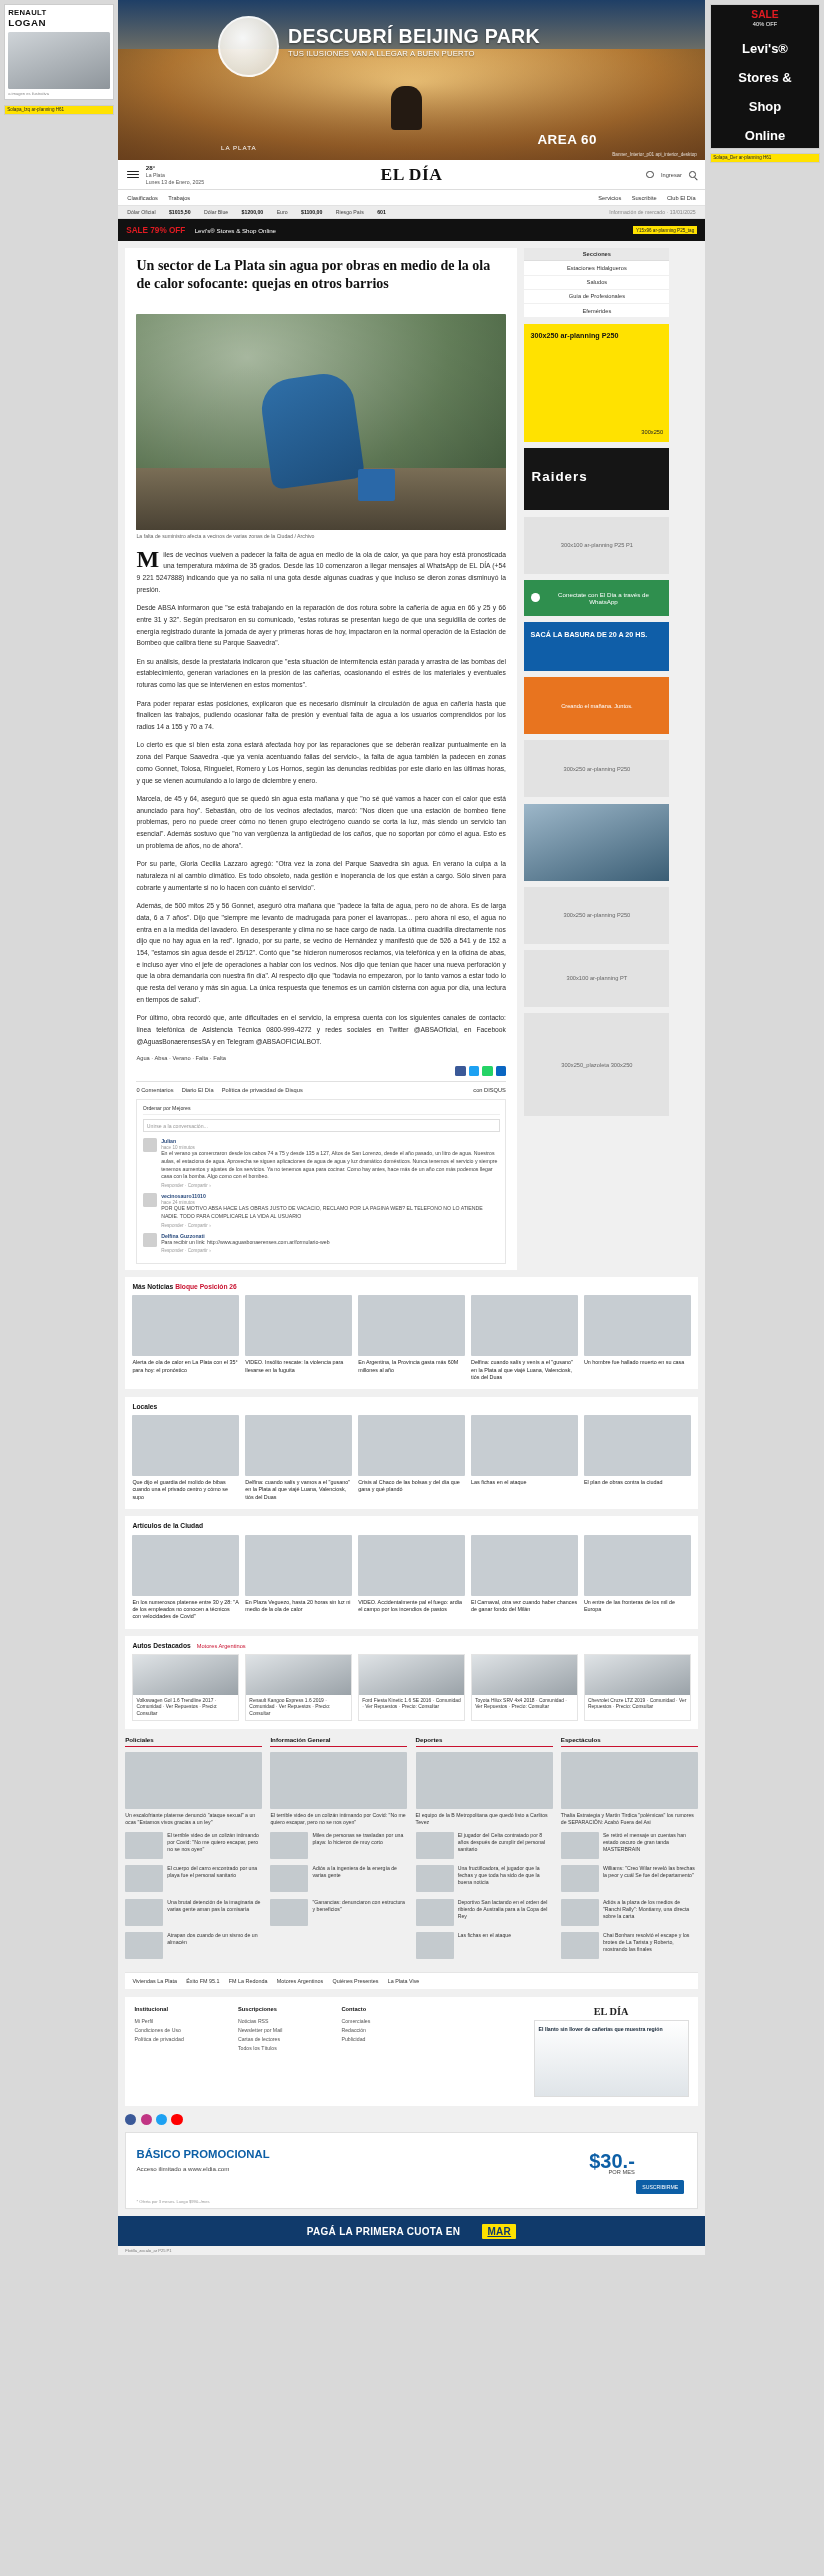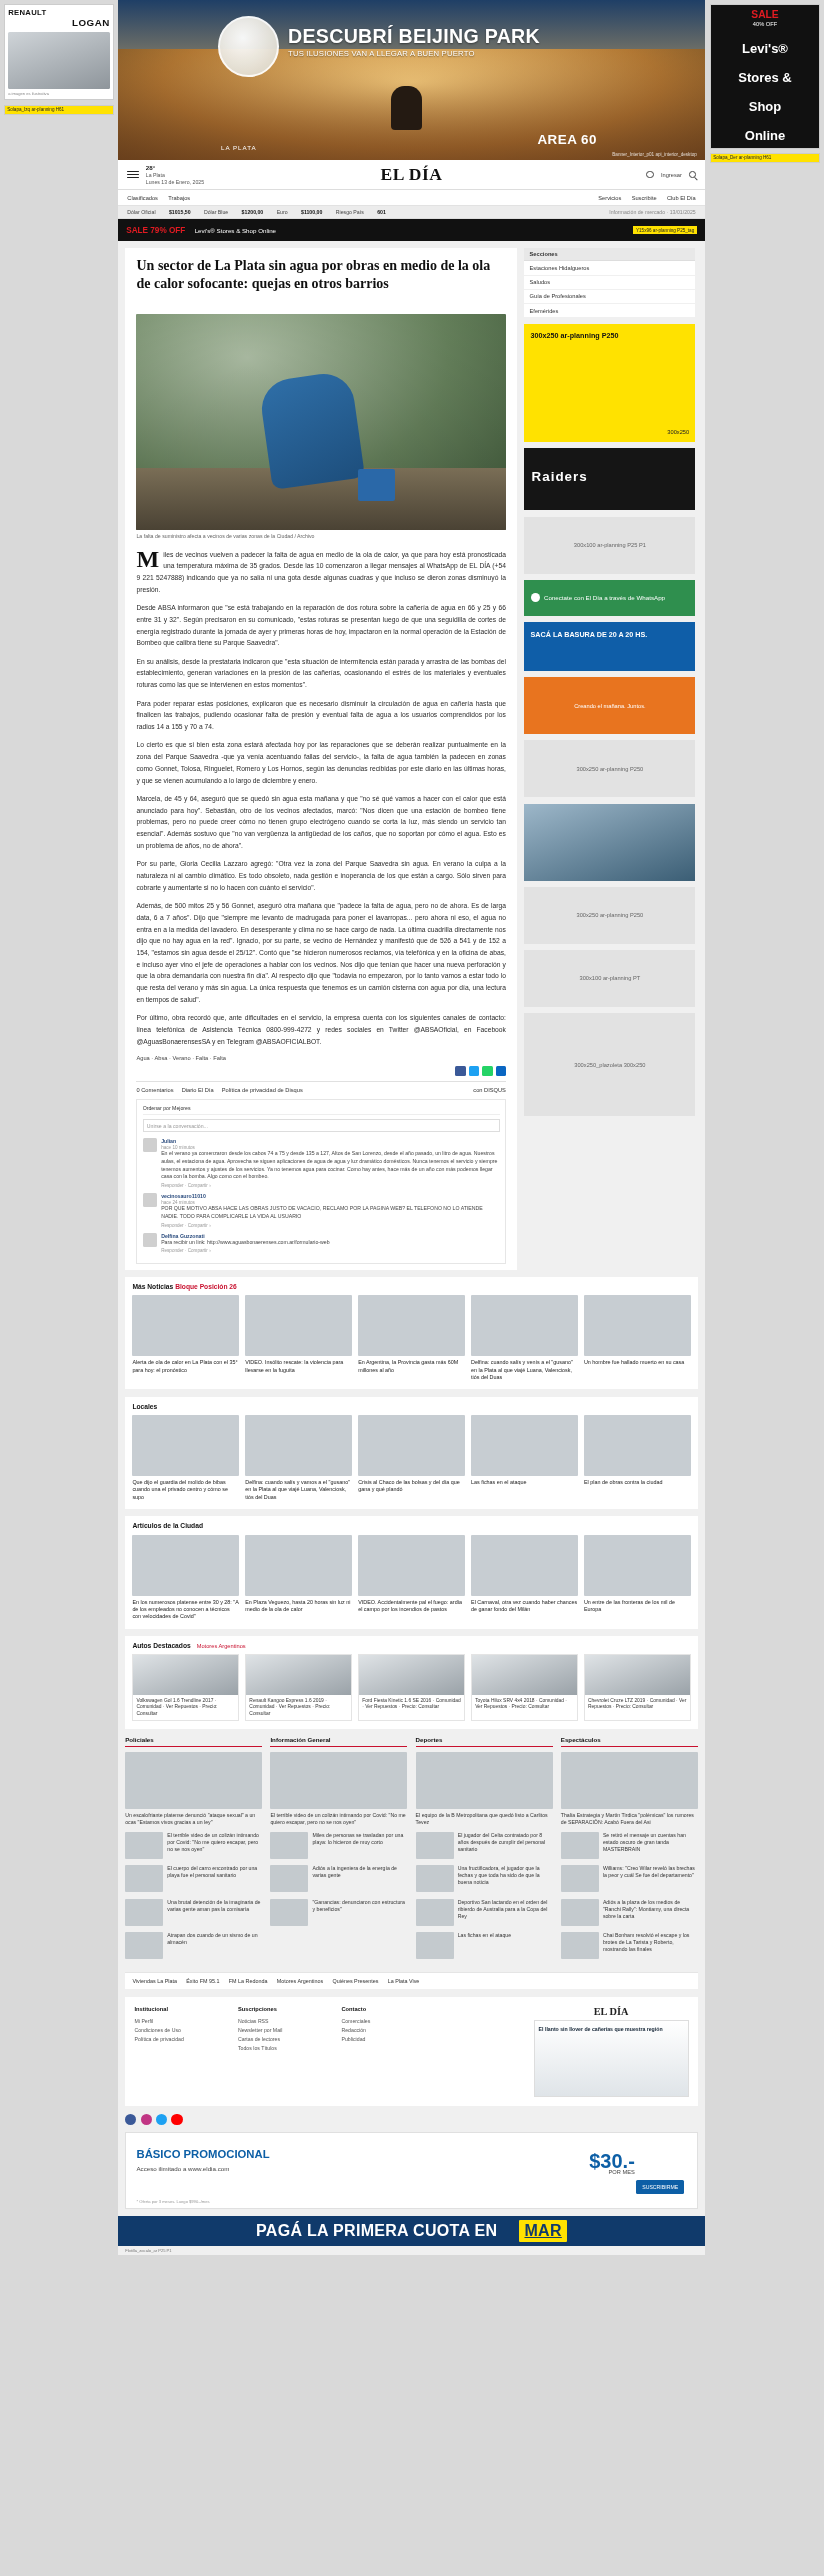--- a/index.html
+++ b/index.html
@@ -17,21 +17,21 @@
   .rail {
     position: absolute; top: 0; width: 118px;
   }
   .rail.left { left: 0; }
   .rail.right { right: 0; }
   .rail-box {
     background: #fff; border: 0.5px solid #ccc; margin: 4.1px;
     padding: 3.1px; font-size: 5.7px; text-align: center; color: #444;
   }
   .renault-logo { font-weight: bold; font-size: 7.7px; letter-spacing: 0.3px; color:#111; text-align:left;}
-  .renault-sub { font-size: 9.8px; font-weight: bold; color:#111; text-align:right; letter-spacing:0.5px;}
+  .renault-sub { font-size: 9.8px; font-weight: bold; color:#111; text-align:left; letter-spacing:0.5px;}
   .car-img {
     height: 57px; background: linear-gradient(160deg,#cfd4d8,#8e959b);
     margin-top: 4.1px; border-radius: 1.5px;
   }
   .levis-box {
     background: #111; color:#fff; padding: 5.2px 3.1px;
   }
   .levis-sale { color:#e11b22; font-weight: bold; font-size: 10.3px; line-height: 1;}
   .levis-off { font-size: 5.7px; color:#fff;}
   .levis-store { font-size: 13px; font-weight: bold; margin-top:14px;}
@@ -121,21 +121,21 @@
   .strip-ad {
     background:#111; color:#fff; height: 21.6px; display:flex; align-items:center; padding: 0 8.2px; gap: 9.3px;
     font-size: 6.2px;
   }
   .strip-ad .sale { color:#e11b22; font-weight:bold; font-size:8.2px;}
   .strip-ad .right-tag { margin-left:auto; background:#ffe200; color:#222; font-size:4.6px; padding:1.5px 2.6px;}
 
   
   .content { display:flex; background:#f0f0f0; padding: 7.2px 7.2px 0 7.2px; gap: 7.2px;}
   .main-col { width: 392px; background:#fff; padding: 9.3px 11.3px 5.2px 11.3px;}
-  .side-col { width: 171px; }
+  .side-col { width: 145px; text-align: center; }
 
   h1.article-title {
     font-family:"Liberation Serif", serif; font-size: 14px; line-height: 1.24; color:#111; font-weight:bold;
     margin-bottom: 22px;
   }
   .lead-photo {
     width:100%; height: 216px; border-radius:1px;
     background:
       linear-gradient(180deg, rgba(0,0,0,.08), rgba(0,0,0,.18)),
       radial-gradient(ellipse at 30% 20%, #b9cbb0, #6d8a62 55%, #3f5a3a);
@@ -245,21 +245,21 @@
     background:#fff; margin: 7.2px; height: 77px; position:relative; border:0.5px solid #e0e0e0; overflow:hidden;
   }
   .promo .pt{position:absolute;left:10.3px;top:15.5px;font-size:11.3px;font-weight:bold;color:#0d5fa6;}
   .promo .ps{position:absolute;left:10.3px;top:32px;font-size:6.2px;color:#444;}
   .promo .pprice{position:absolute;right:62px;top:17.5px;font-size:20px;font-weight:bold;color:#0d5fa6;}
   .promo .ppm{position:absolute;right:62px;top:36px;font-size:5.7px;color:#444;}
   .promo .pbtn{position:absolute;right:12.4px;bottom:14.4px;background:#0d5fa6;color:#fff;font-size:5.2px;padding:3.6px 6.2px;border-radius:1.5px;}
   .promo .pnote{position:absolute;left:10.3px;bottom:4.1px;font-size:4.1px;color:#999;}
 
   .bottom-bar { background:#103a6b; color:#fff; height: 30px; display:flex; align-items:center; justify-content:center;
-    font-size: 16px; font-weight:bold; letter-spacing:0.3px; margin: 0 0 0 0;}
+    font-size: 10px; font-weight:bold; letter-spacing:0.3px; margin: 0 0 0 0;}
   .bottom-bar .mar { background:#ffe200; color:#103a6b; padding: 2.1px 5.2px; margin-left: 22px; border-radius:1px;text-decoration:underline;}
 
   .mini-note{font-size:4.1px;color:#777;padding:2.1px 7.2px;}
 </style>
 </head>
 <body>
 
 <div class="rail left">
   <div class="rail-box">
     <div class="renault-logo">RENAULT</div>

